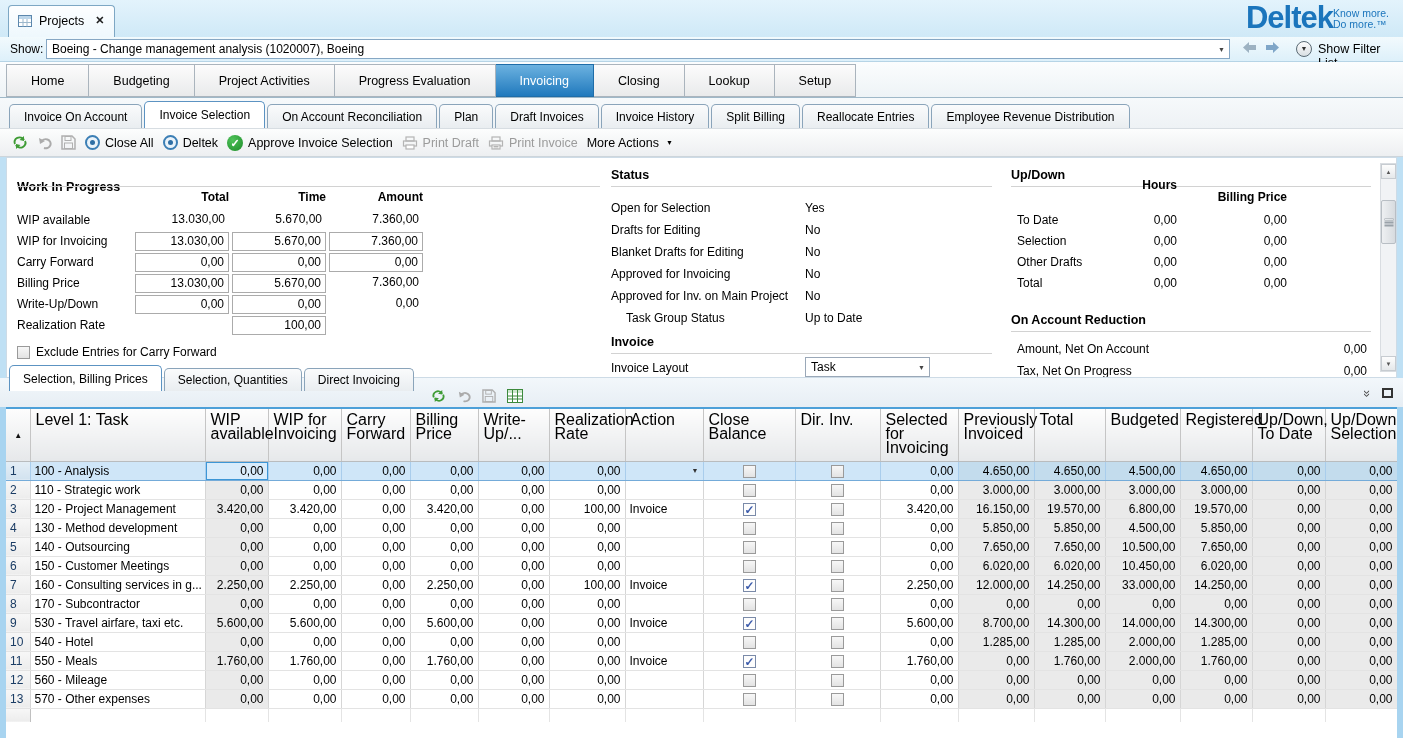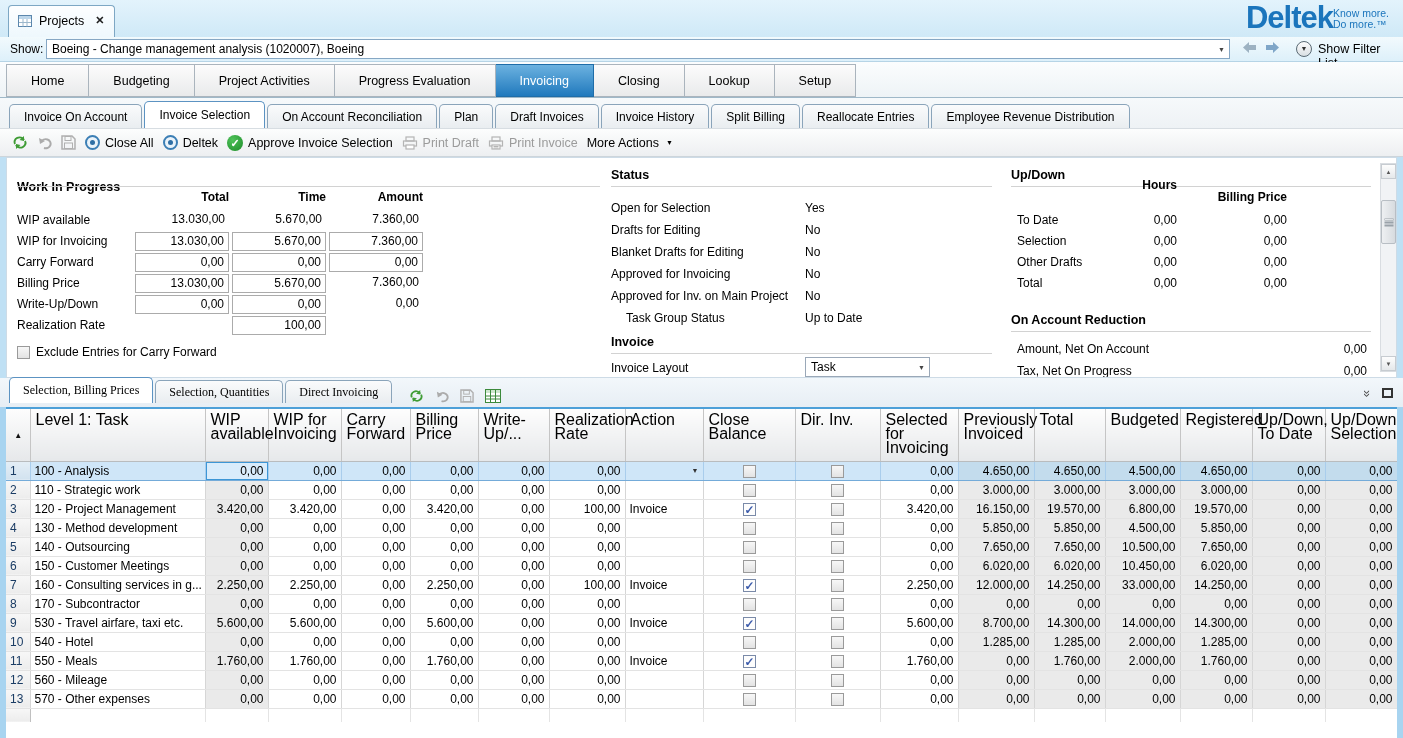--- a/index.html
+++ b/index.html
@@ -91,23 +91,23 @@
   .vscroll .btn.up{top:0;}
   .vscroll .btn.down{bottom:0;}
   .vscroll .thumb{position:absolute;left:0px;top:36px;width:15px;height:44px;background:linear-gradient(90deg,#eef0f2,#d7dbdf);
     border:1px solid #b8bec4;border-radius:2px;}
   .vscroll .thumb::after{content:"";position:absolute;left:3px;top:18px;width:8px;height:1px;
     box-shadow:0 0 0 0.5px #9aa2a9,0 3px 0 0.5px #9aa2a9,0 6px 0 0.5px #9aa2a9;}
 
   
   #gridtabs{position:absolute;left:0;top:378px;width:1403px;height:29px;
     background:linear-gradient(#f2f7fb,#e7eef4);display:flex;align-items:flex-end;padding-left:8px;}
-  .grid-tab{height:23px;margin:4px 1px;padding:4px 13px;display:flex;align-items:center;
+  .grid-tab{height:23px;margin:16px 1px;padding:4px 13px;display:flex;align-items:center;
     background:linear-gradient(#fafbfc,#e9edf0);border:1px solid #8aa4ba;border-bottom:none;
-    border-radius:5px 5px 0 0;font-size:12px;font-family:Liberation Serif, serif;}
+    border-radius:5px 5px 0 0;font-size:12px;}
   .grid-tab.active{height:26px;background:#fff;border-color:#5c93c2;}
   #gridtabs .tools{display:flex;align-items:center;gap:11px;margin:0 0 4px 16px;}
   #gridtabs .right-icos{position:absolute;right:10px;top:7px;display:flex;align-items:center;gap:12px;}
   .chev-dbl{font-size:13px;color:#444;transform:rotate(90deg);display:inline-block;letter-spacing:-2px;}
   .sq-ico{width:11px;height:10px;border:2px solid #333;}
 
   
   #gridarea{position:absolute;left:0;top:407px;width:1403px;height:331px;background:#a8d4f0;padding:0 6px;}
   #gridwrap{width:1391px;height:100%;background:#fff;border-top:2px solid #4da0d8;overflow:hidden;}
   table.grid{border-collapse:collapse;table-layout:fixed;width:1391px;}

